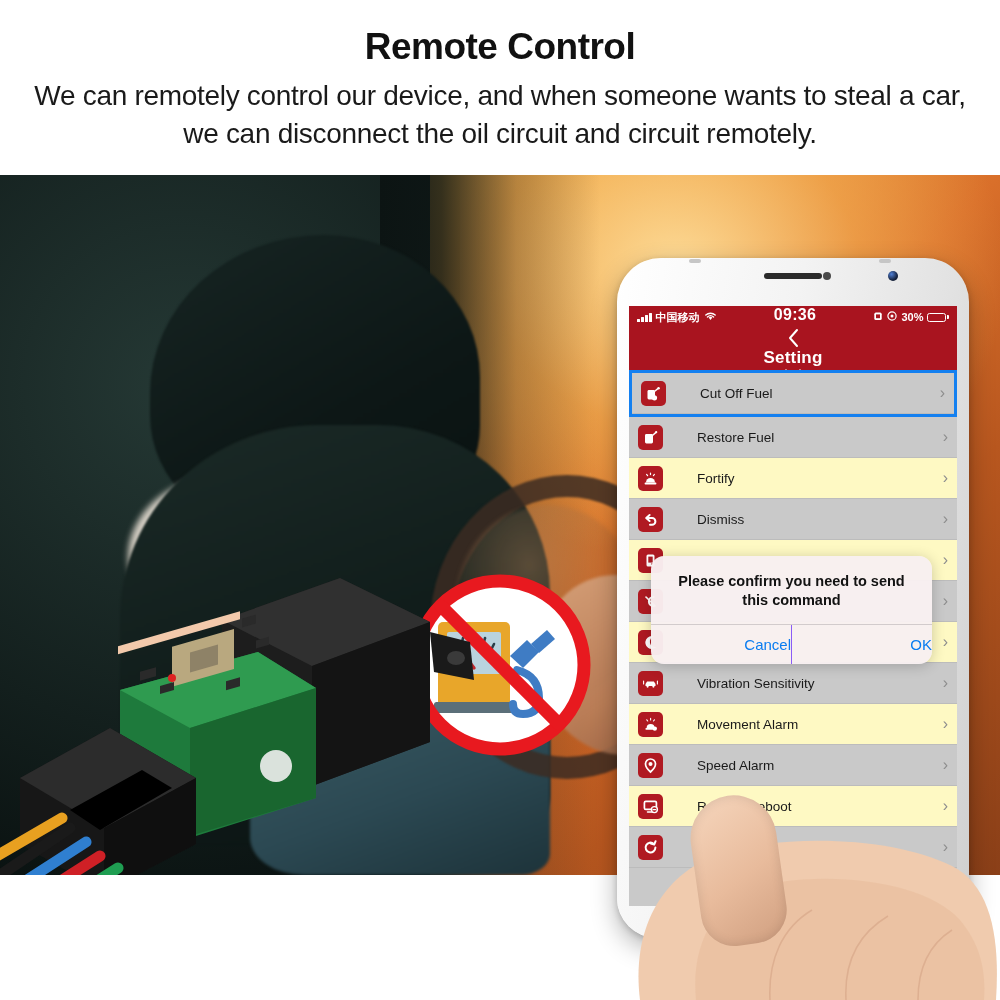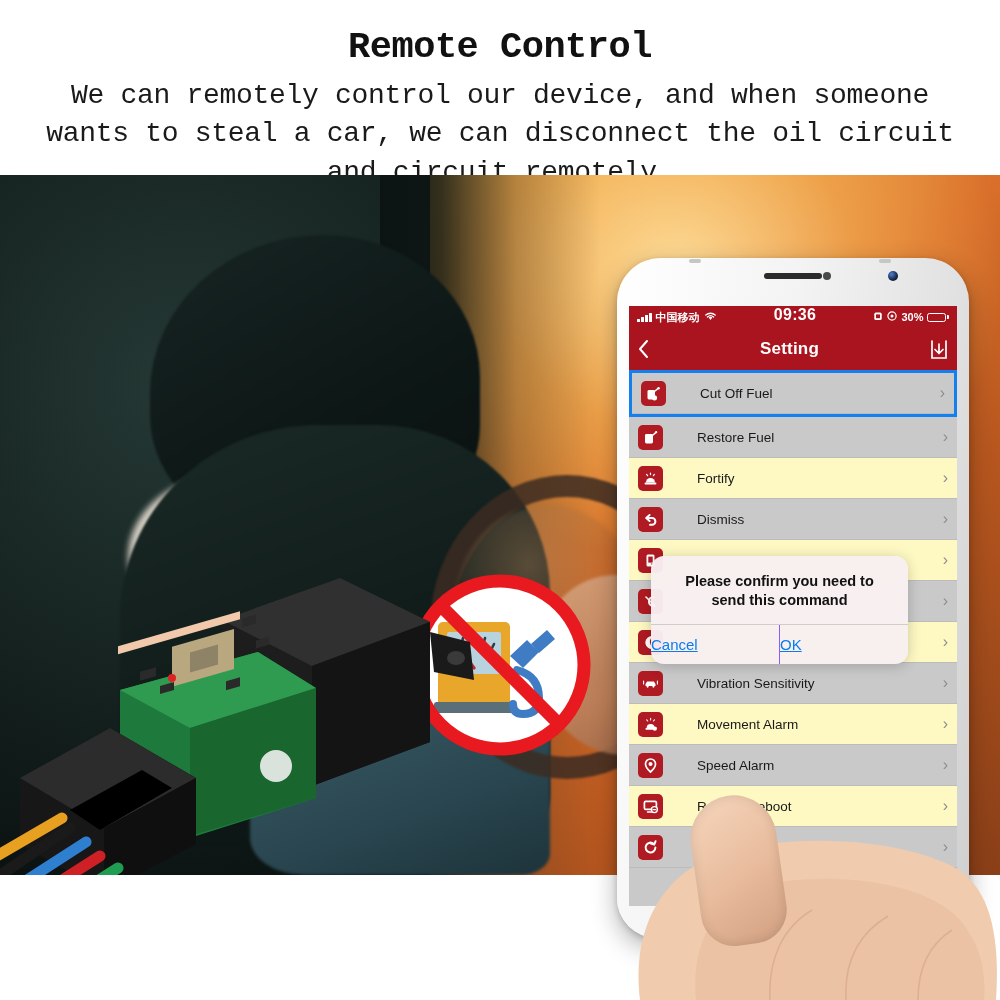--- a/index.html
+++ b/index.html
@@ -1,21 +1,21 @@
 <!DOCTYPE html>
 <html><head>
 <meta charset="utf-8">
 <style>
   html,body{margin:0;padding:0;background:#fff;}
   body{width:1000px;height:1000px;overflow:hidden;font-family:"Liberation Sans",sans-serif;}
   .page{position:relative;width:1000px;height:1000px;background:#ffffff;}
 
   
   .header{position:absolute;left:0;top:0;width:1000px;height:175px;background:#ffffff;
-          display:flex;flex-direction:column;align-items:center;justify-content:flex-start;padding-top:26px;box-sizing:border-box;font-family:Liberation Mono, monospace;}
+          display:flex;flex-direction:column;align-items:center;justify-content:flex-start;padding-top:26px;box-sizing:border-box;}
   .hdr-title{font-size:37px;font-weight:bold;color:#111;letter-spacing:-0.5px;line-height:1.15;}
   .hdr-sub{font-size:28px;color:#1a1a1a;line-height:1.38;text-align:center;width:940px;margin-top:8px;letter-spacing:-0.3px;}
 
   
   .stage{position:absolute;left:0;top:175px;width:1000px;height:700px;overflow:hidden;background:#0b1513;}
   .bg-dark{position:absolute;inset:0;
     background:
       radial-gradient(circle at 18% 30%, rgba(38,58,54,.95) 0%, rgba(10,18,17,.98) 55%),
       linear-gradient(100deg,#0d1716 0%,#12201e 30%,#17262300 52%);
   }
@@ -71,42 +71,42 @@
   .bars i:nth-child(1){height:3px}.bars i:nth-child(2){height:5px}
   .bars i:nth-child(3){height:7px}.bars i:nth-child(4){height:9px}
   .carrier{font-size:11px;}
   .sb-time{font-size:16px;font-weight:bold;letter-spacing:.3px;}
   .batt{display:inline-flex;align-items:center;}
   .batt-b{width:19px;height:9px;border:1.3px solid #fff;border-radius:2.5px;padding:1px;box-sizing:border-box;}
   .batt-f{width:30%;height:100%;background:#fff;border-radius:1px;}
   .batt-c{width:1.5px;height:4px;background:#fff;border-radius:0 1px 1px 0;margin-left:1px;}
 
   
-  .navbar{height:42px;background:#a9141f;display:flex;align-items:center;justify-content:space-between;padding:0 8px;}
+  .navbar{height:42px;background:#a9141f;display:flex;align-items:center;justify-content:space-between;padding:0 8px;flex-direction:column;}
   .nav-title{color:#fff;font-size:17px;font-weight:bold;letter-spacing:.2px;}
   .nav-ic{color:#fff;display:flex;align-items:center;}
 
   
   .list{position:relative;height:536px;background:#c9c9c9;overflow:hidden;}
   .row{height:41px;display:flex;align-items:center;padding:0 9px;background:#c9c9c9;
        border-bottom:1px solid #bcbcbc;box-sizing:border-box;position:relative;gap:23px;}
   .row.alt{background:#fef9c3;}
   .row-ic{width:25px;height:25px;border-radius:5px;background:#b01a22;display:flex;align-items:center;
           justify-content:center;flex:0 0 auto;margin-right:11px;}
   .row-ic svg{display:block;}
   .row-lbl{flex:1;font-size:13.5px;color:#1a1a1a;}
   .row-chev{color:#8e8e8e;font-size:16px;font-weight:300;line-height:1;}
   .hl-wrap{border:3px solid #1480f0;box-sizing:border-box;}
 
   
-  .dialog{position:absolute;left:22px;top:186px;width:257px;border-radius:13px;
+  .dialog{position:absolute;left:22px;top:186px;width:281px;border-radius:13px;
           background:rgba(248,240,241,.97);box-shadow:0 2px 14px rgba(0,0,0,.20);overflow:hidden;}
   .dlg-msg{padding:16px 18px 14px 18px;text-align:center;font-size:14.5px;font-weight:bold;color:#121212;line-height:1.32;}
   .dlg-btns{display:flex;border-top:1px solid #d2cbcc;}
-  .dlg-btn{flex:1;text-align:left;padding:11px 0;color:#0a7cf0;font-size:15px;text-decoration:underline;}
+  .dlg-btn{flex:1;text-align:right;padding:11px 0;color:#0a7cf0;font-size:15px;}
   .dlg-btn+.dlg-btn{border-left:1px solid #8b5cf6;}
 
   
   .hand{position:absolute;left:600px;top:770px;width:400px;height:230px;pointer-events:none;}
   .hand svg{width:400px;height:230px;display:block;}
   .thumb{position:absolute;left:695px;top:795px;width:86px;height:150px;border-radius:44px 44px 34px 34px;
          background:linear-gradient(150deg,#f6d6bd 0%,#e8bb9c 55%,#d09f80 100%);
          box-shadow:0 0 12px rgba(0,0,0,.12) inset;transform:rotate(-8deg);}
 </style>
 </head>

